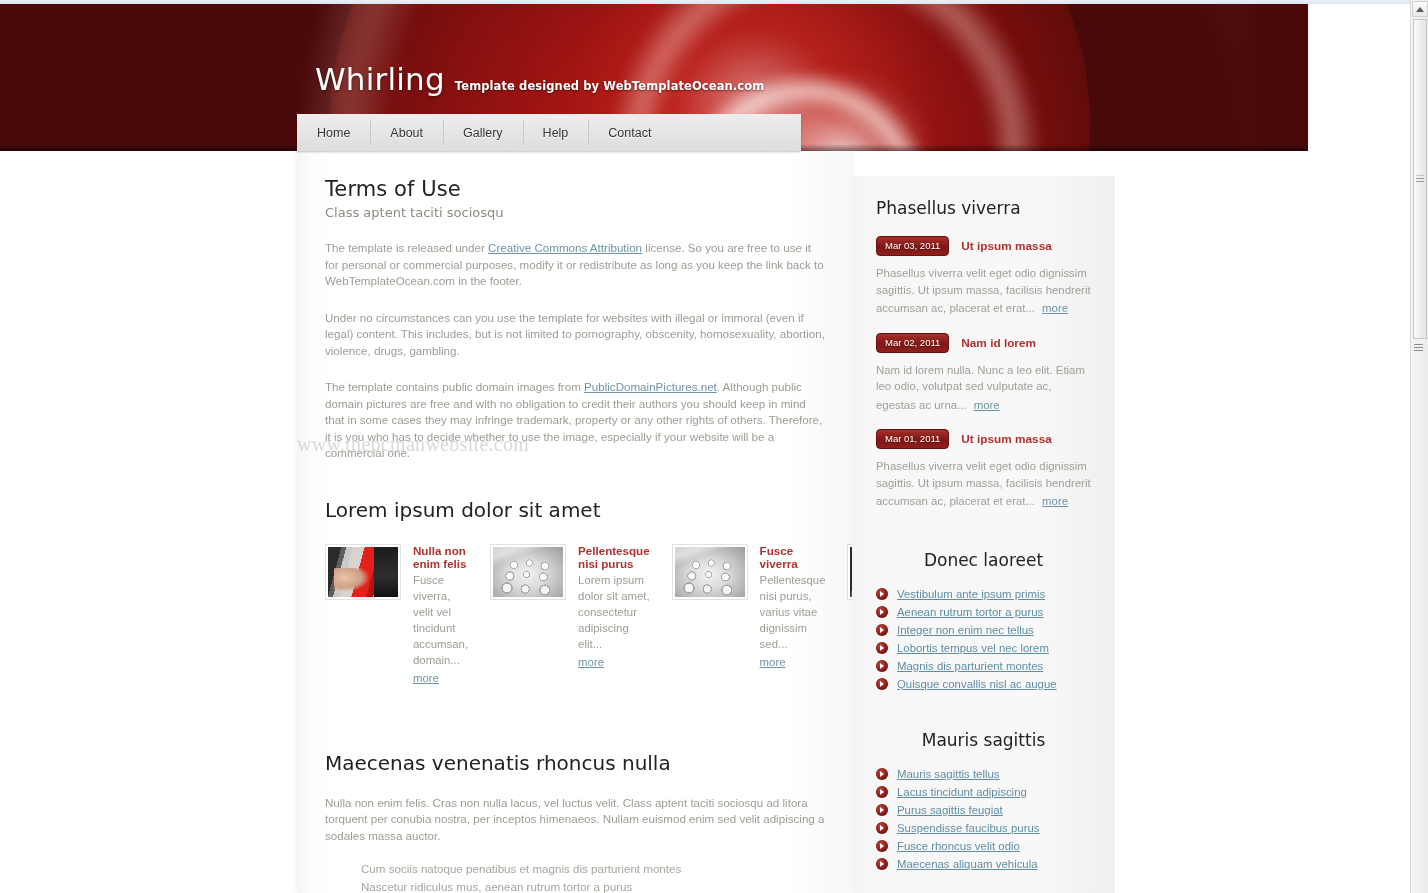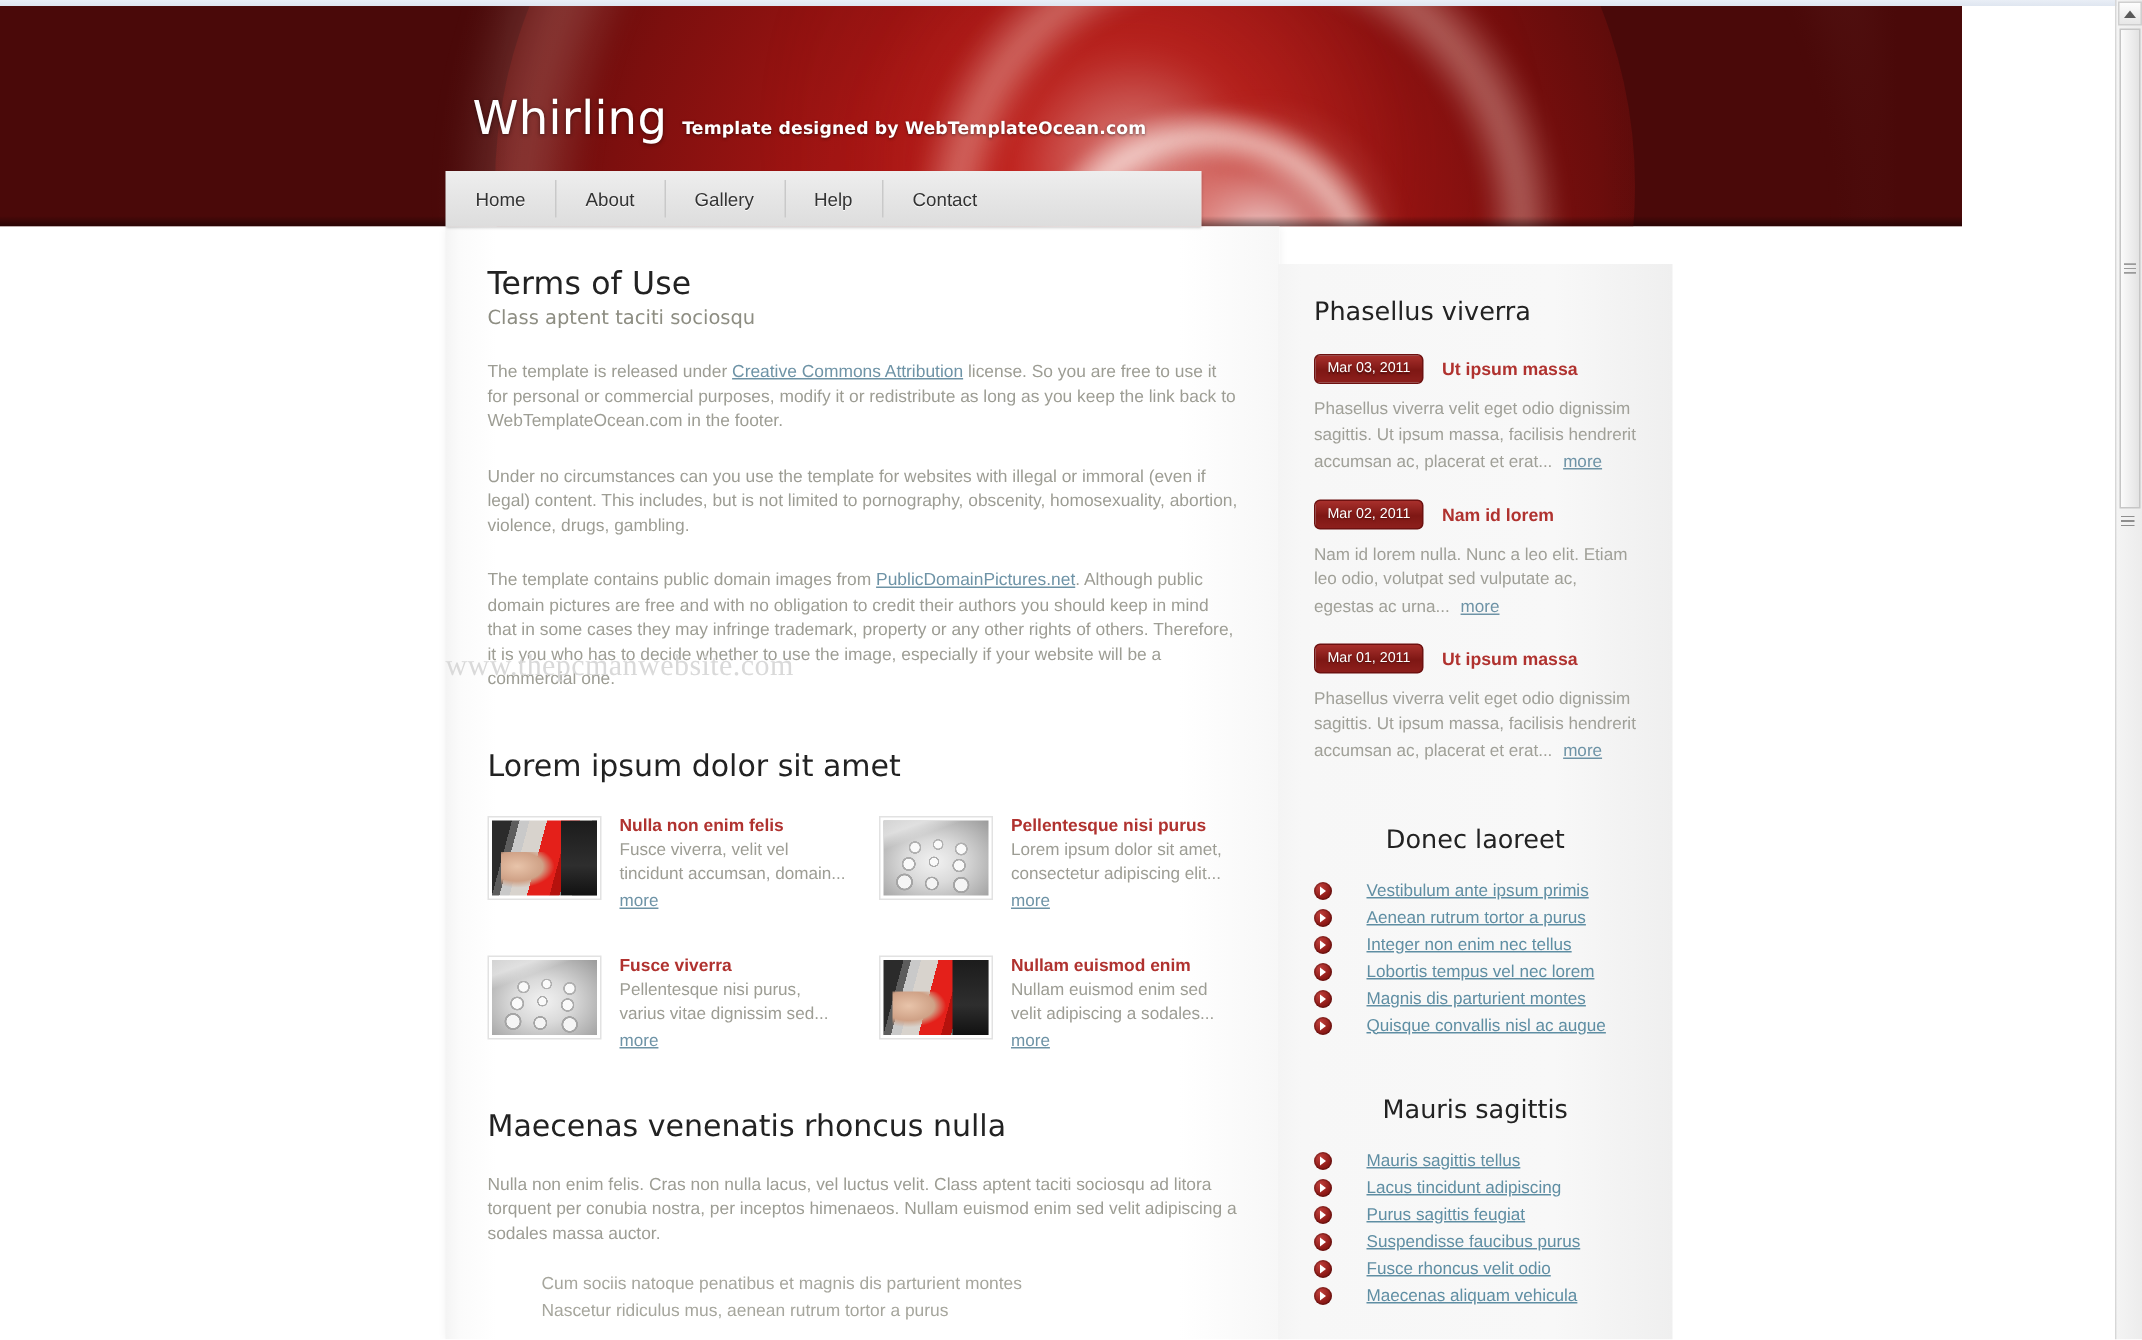--- a/index.html
+++ b/index.html
@@ -133,21 +133,21 @@
   }
 
   h2.section-title {
     margin:36px 0 0 0; font-family:"DejaVu Sans", sans-serif;
     font-size:20px; font-weight:400; color:#222222;
   }
 
   
   #teasers {
     margin-top:22px; display:grid;
-    grid-template-columns:1fr 1fr; gap:28px 22px;
+    grid-template-columns:1fr 1fr 1fr 1fr; gap:12px 22px;
   }
   .teaser { display:flex; gap:12px; }
   .thumb {
     width:76px; height:56px; flex:0 0 76px;
     border:1px solid #e2e2e2; background:#fff; padding:2px;
     position:relative; overflow:hidden;
   }
   .thumb-inner { width:100%; height:100%; position:relative; overflow:hidden; }
   
   .photo-red {
@@ -235,21 +235,21 @@
   .news-title {
     font-size:11.8px; font-weight:700; color:#b0322f;
   }
   .news-text {
     margin:9px 0 0 0; font-size:11.4px; line-height:16.5px; color:#a0a098;
   }
   .news-text a.more { margin-left:4px; }
 
   ul.arrow-list { margin:0; padding:0; list-style:none; }
   ul.arrow-list li {
-    display:flex; align-items:center; gap:23px;
+    display:flex; align-items:center; gap:9px;
     margin-bottom:6px;
   }
   .arrow-bullet {
     flex:0 0 12px; width:12px; height:12px; border-radius:50%;
     background:radial-gradient(circle at 35% 30%, #c0403c 0%, #8e1a17 60%, #6b0f0d 100%);
     box-shadow:inset 0 0 0 1px rgba(0,0,0,.18);
     position:relative;
   }
   .arrow-bullet::after {
     content:""; position:absolute; left:4px; top:3px;

